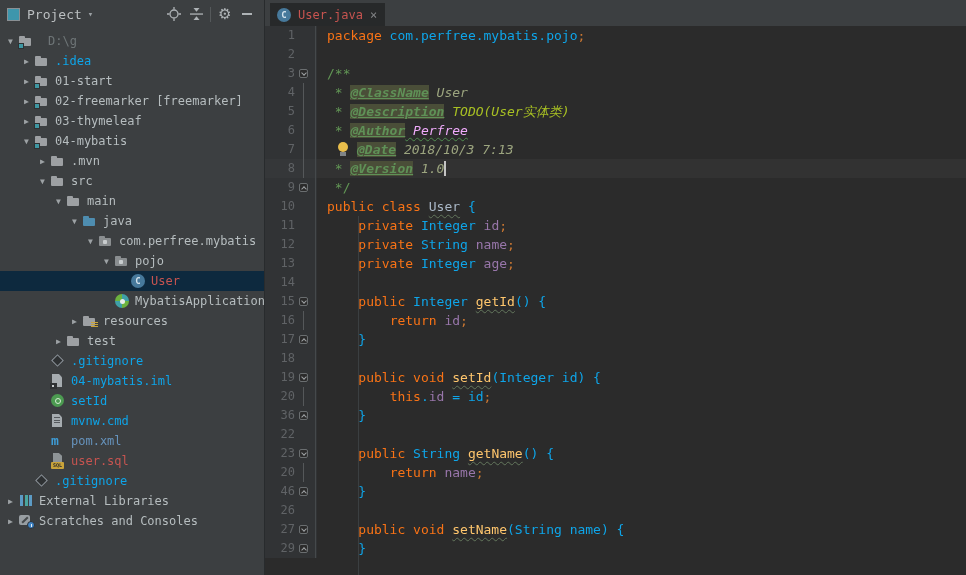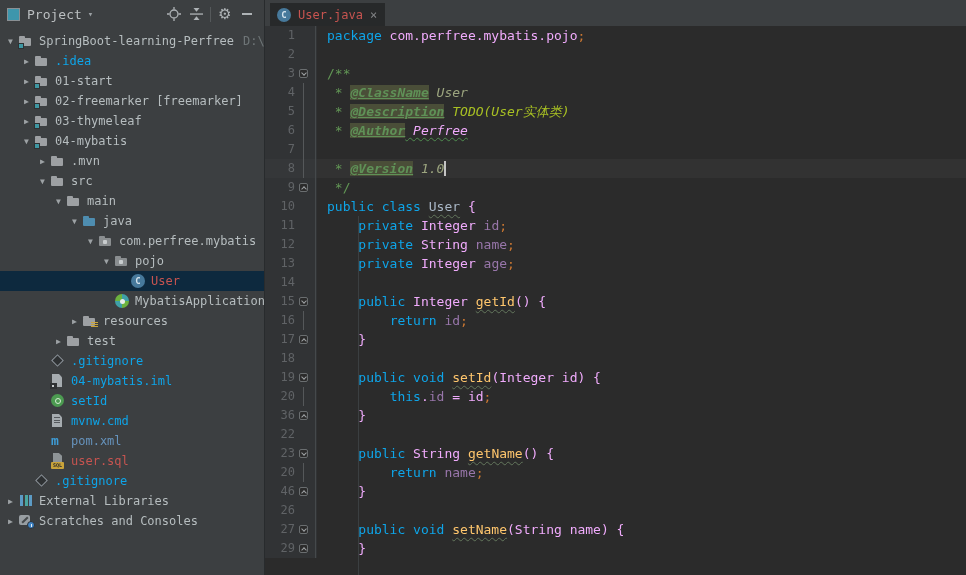--- a/index.html
+++ b/index.html
@@ -89,22 +89,22 @@
   .foldcol { width:21px; position:relative; flex:none; border-right:1px solid #45494B; }
   .fold-marker { position:absolute; left:4px; top:5px; width:9px; height:9px; border:1px solid #6A6E70;
                  border-radius:2px; background:#2B2B2B; }
   .fold-marker::after { content:""; position:absolute; left:2px; width:3px; height:3px;
                  border-right:1px solid #9EA2A4; border-bottom:1px solid #9EA2A4; }
   .fold-marker.start::after { top:1px; transform:rotate(45deg); }
   .fold-marker.end::after { top:3px; transform:rotate(-135deg); }
   .fold-line { position:absolute; left:8px; top:0; bottom:0; width:1px; background:#55585A; }
   .ltext { padding-left:10px; color:#A9B7C6; }
 
-  .s-kw { color:#0ea5e9; }
-  .s-pl { color:#f0abfc; }
+  .s-kw { color:#f97316; }
+  .s-pl { color:#0ea5e9; }
   .s-sm { color:#CC7832; }
   .s-cm { color:#629755; }
   .s-tag { color:#5F9157; font-style:italic; font-weight:bold; background:#4A4E38;
            text-decoration:underline; text-decoration-color:#5F9157; }
   .s-val { color:#9CA57F; font-style:italic; }
   .s-valw { color:#f0abfc; font-style:italic; text-decoration:underline wavy #4F8B4F 1px; text-underline-offset:2px; }
   .s-todo { color:#A8C023; font-style:italic; }
   .s-fld { color:#9876AA; }
   .s-mth { color:#FFC66D; text-decoration:underline wavy #63765C 1px; text-underline-offset:3px; }
   .s-typo { color:#A9B7C6; text-decoration:underline wavy #63765C 1px; text-underline-offset:3px; }
@@ -150,21 +150,20 @@
     </div>
     <div class="tree" id="tree">
         <div class="tree-row">
           <span class="t-indent" style="width: 3px;"></span>
           <span class="t-arrow">▼</span>
           <span class="t-icon ic-folder-module">
             <span class="f-tab"></span>
             <span class="f-body"></span>
             <span class="mod-badge"></span>
           </span>
-          <span class="t-label normal">SpringBoot-learning-Perfree</span>
           <span class="t-suffix">D:\g</span>
         </div>
         <div class="tree-row">
           <span class="t-indent" style="width: 19px;"></span>
           <span class="t-arrow">▶</span>
           <span class="t-icon ic-folder">
             <span class="f-tab"></span>
             <span class="f-body"></span>
           </span>
           <span class="t-label dim">.idea</span>
@@ -397,21 +396,21 @@
         <span class="tab-underline"></span>
       </div>
     </div>
     <div class="editor" id="code">
         <div class="code-line"><div class="gutter"><span class="lnum">1</span><span class="foldcol"></span></div><div class="ltext"><span class="s-kw">package</span><span class="s-pl"> com.perfree.mybatis.pojo</span><span class="s-sm">;</span></div></div>
         <div class="code-line"><div class="gutter"><span class="lnum">2</span><span class="foldcol"></span></div><div class="ltext"></div></div>
         <div class="code-line"><div class="gutter"><span class="lnum">3</span><span class="foldcol"><span class="fold-marker start"></span></span></div><div class="ltext"><span class="s-cm">/**</span></div></div>
         <div class="code-line"><div class="gutter"><span class="lnum">4</span><span class="foldcol"><span class="fold-line"></span></span></div><div class="ltext"><span class="s-cm"> * </span><span class="s-tag">@ClassName</span><span class="s-val"> User</span></div></div>
         <div class="code-line"><div class="gutter"><span class="lnum">5</span><span class="foldcol"><span class="fold-line"></span></span></div><div class="ltext"><span class="s-cm"> * </span><span class="s-tag">@Description</span><span class="s-todo"> TODO(User实体类)</span></div></div>
         <div class="code-line"><div class="gutter"><span class="lnum">6</span><span class="foldcol"><span class="fold-line"></span></span></div><div class="ltext"><span class="s-cm"> * </span><span class="s-tag">@Author</span><span class="s-valw"> Perfree</span></div></div>
-        <div class="code-line"><div class="gutter"><span class="lnum">7</span><span class="foldcol"><span class="fold-line"></span></span></div></div>
+        <div class="code-line"><div class="gutter"><span class="lnum">7</span><span class="foldcol"><span class="fold-line"></span></span></div><div class="ltext"><span class="s-bulb"></span><span class="s-tag">@Date</span><span class="s-val"> 2018/10/3 7:13</span></div></div>
         <div class="code-line current"><div class="gutter"><span class="lnum">8</span><span class="foldcol"><span class="fold-line"></span></span></div><div class="ltext"><span class="s-cm"> * </span><span class="s-tag">@Version</span><span class="s-val"> 1.0</span><span class="s-caret"></span></div></div>
         <div class="code-line"><div class="gutter"><span class="lnum">9</span><span class="foldcol"><span class="fold-marker end"></span></span></div><div class="ltext"><span class="s-cm"> */</span></div></div>
         <div class="code-line"><div class="gutter"><span class="lnum">10</span><span class="foldcol"></span></div><div class="ltext"><span class="s-kw">public class</span><span class="s-pl"> </span><span class="s-typo">User</span><span class="s-pl"> {</span></div></div>
         <div class="code-line"><div class="gutter"><span class="lnum">11</span><span class="foldcol"></span></div><div class="ltext"><span class="s-pl">    </span><span class="s-kw">private</span><span class="s-pl"> Integer </span><span class="s-fld">id</span><span class="s-sm">;</span></div></div>
         <div class="code-line"><div class="gutter"><span class="lnum">12</span><span class="foldcol"></span></div><div class="ltext"><span class="s-pl">    </span><span class="s-kw">private</span><span class="s-pl"> String </span><span class="s-fld">name</span><span class="s-sm">;</span></div></div>
         <div class="code-line"><div class="gutter"><span class="lnum">13</span><span class="foldcol"></span></div><div class="ltext"><span class="s-pl">    </span><span class="s-kw">private</span><span class="s-pl"> Integer </span><span class="s-fld">age</span><span class="s-sm">;</span></div></div>
         <div class="code-line"><div class="gutter"><span class="lnum">14</span><span class="foldcol"></span></div><div class="ltext"></div></div>
         <div class="code-line"><div class="gutter"><span class="lnum">15</span><span class="foldcol"><span class="fold-marker start"></span></span></div><div class="ltext"><span class="s-pl">    </span><span class="s-kw">public</span><span class="s-pl"> Integer </span><span class="s-mth">getId</span><span class="s-pl">() {</span></div></div>
         <div class="code-line"><div class="gutter"><span class="lnum">16</span><span class="foldcol"><span class="fold-line"></span></span></div><div class="ltext"><span class="s-pl">        </span><span class="s-kw">return</span><span class="s-pl"> </span><span class="s-fld">id</span><span class="s-sm">;</span></div></div>
         <div class="code-line"><div class="gutter"><span class="lnum">17</span><span class="foldcol"><span class="fold-marker end"></span></span></div><div class="ltext"><span class="s-pl">    }</span></div></div>

